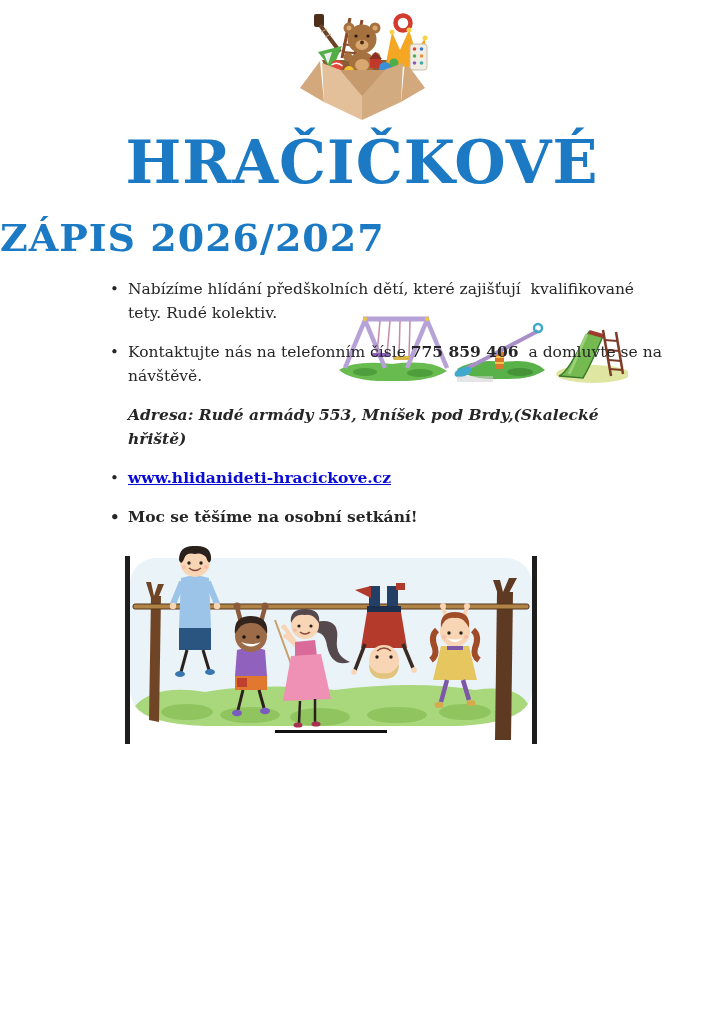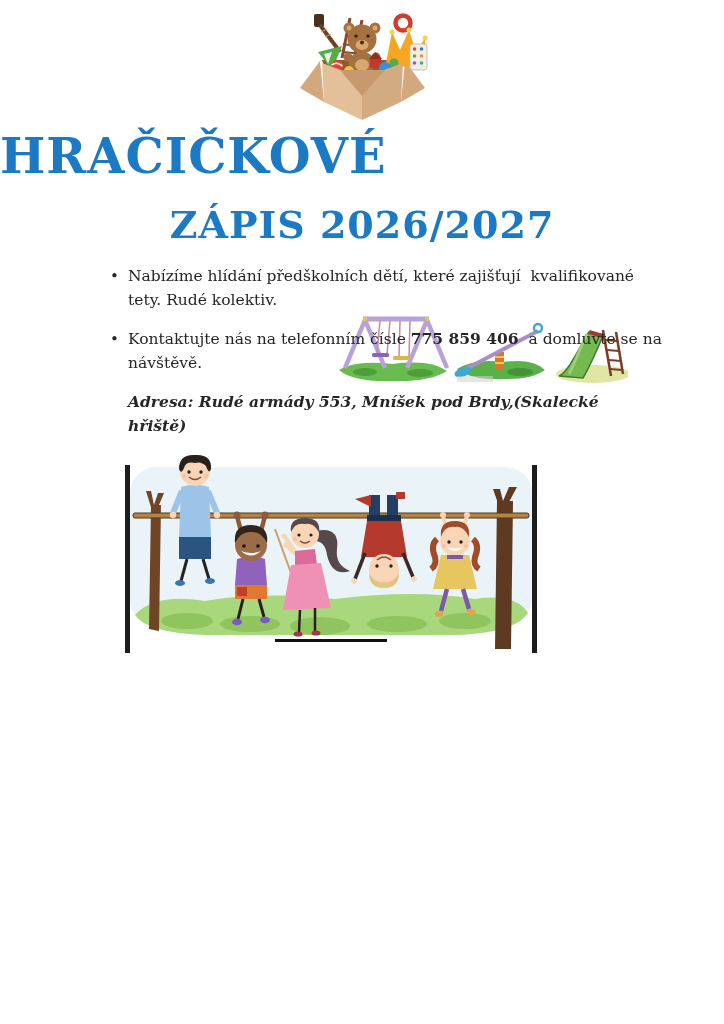--- a/index.html
+++ b/index.html
@@ -8,26 +8,26 @@
     position:relative;
     width:724px; height:1024px;
     margin:0 auto;
     background:#ffffff;
     overflow:hidden;
     font-family:"DejaVu Serif", "Liberation Serif", serif;
     color:var(--text, #262626);
   }
   .toybox { display:block; width:145px; height:112px; margin:8px auto 0; }
   h1.title {
-    margin:8px 0 0; 
-    font-size:48px; font-weight:bold; letter-spacing:1px;
+    margin:8px 0 0; text-align:center;
+    font-size:59px; font-weight:bold; letter-spacing:1px;
     line-height:1.2; color:var(--title_blue, #1b7ac3);
   }
   h2.subtitle {
-    margin:16px 0 0; text-align:center;
+    margin:16px 0 0; 
     font-size:38px; font-weight:bold; letter-spacing:1px;
     line-height:1.2; color:var(--title_blue, #1b7ac3);
   }
   .content { margin-top:17px; padding:0 50px 0 108px; font-size:15.5px; line-height:24px; }
   ul.bullets { list-style:none; margin:0; padding:0; }
   ul.bullets > li { position:relative; padding-left:20px; margin:0 0 15px 0; }
   ul.bullets > li::before {
     content:"\2022";
     position:absolute; left:2px; top:0;
     font-size:15px; color:var(--text, #262626);
@@ -185,20 +185,26 @@
         <span class="ln"><span>Kontaktujte nás na telefonním čísle </span><b>775 859 406</b><span>  a domluvte se na</span></span>
         <span class="ln">návštěvě.</span>
       </li>
     </ul>
 
     <p class="address">
       <span class="ln">Adresa: Rudé armády 553, Mníšek pod Brdy,(Skalecké</span>
       <span class="ln">hřiště)</span>
     </p>
 
+    <ul class="bullets">
+      <li>
+        <a class="site-link" href="#">www.hlidanideti-hracickove.cz</a>
+      </li>
+      <li class="bold">Moc se těšíme na osobní setkání!</li>
+    </ul>
   </div>
 
   <svg class="kids" viewBox="0 0 412 200" aria-hidden="true">
 
     <rect x="5" y="14" width="402" height="158" rx="26" fill="#eaf3f8"></rect>
 
     <g>
       <path d="M10 162 Q30 140 80 148 Q140 138 210 146 Q290 136 350 146 Q392 140 403 160 Q390 180 330 182 L80 182 Q22 180 10 162 Z" fill="#a8d77c"></path>
       <ellipse cx="62" cy="168" rx="26" ry="8" fill="#8fc45e"></ellipse>
       <ellipse cx="125" cy="171" rx="30" ry="8" fill="#8fc45e"></ellipse>

